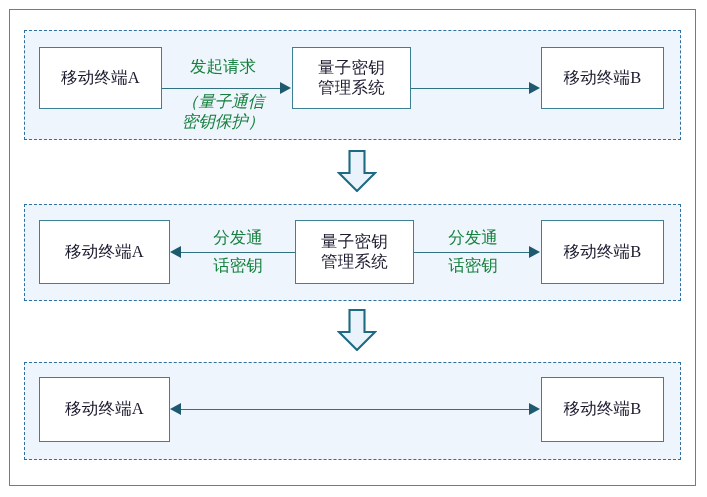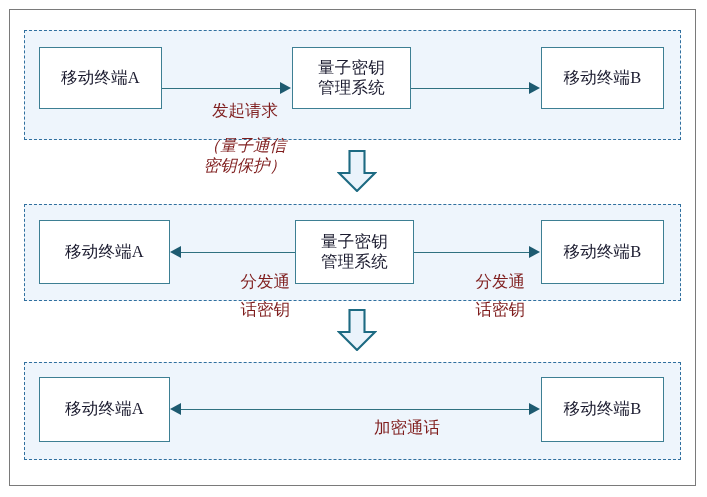--- a/index.html
+++ b/index.html
@@ -106,26 +106,25 @@
   #c4-head { left: 529px; top: 246px; }
 
   
   #c5-line  { left: 181px; top: 409px; width: 348px; }
   #c5-head-l{ left: 170px; top: 403px; }
   #c5-head-r{ left: 529px; top: 403px; }
 
   
   .caption {
     position: absolute;
-    color: #7f1d1d;
+    color: #15803d;
     font-size: 16.5px;
     line-height: 1.2;
-    text-align: right;
+    text-align: center;
     white-space: pre-line;
-    margin-top: 44px;
   }
   
   #cap1-top {
     left: 168px; top: 57px; width: 110px;
   }
   
   #cap1-bot {
     left: 160px; top: 92px; width: 126px; font-style: italic;
   }
   
@@ -198,15 +197,14 @@
   </div>
 
   <div class="stage" id="stage-3"></div>
 
   <div class="node" id="n3-a">移动终端A</div>
   <div class="node" id="n3-b">移动终端B</div>
 
   <div class="conn-line" id="c5-line"></div>
   <div class="arrow-head left" id="c5-head-l"></div>
   <div class="arrow-head right" id="c5-head-r"></div>
-  <div class="caption" id="cap4">加密通话</div>
 
 </div>
 
 </body></html>

